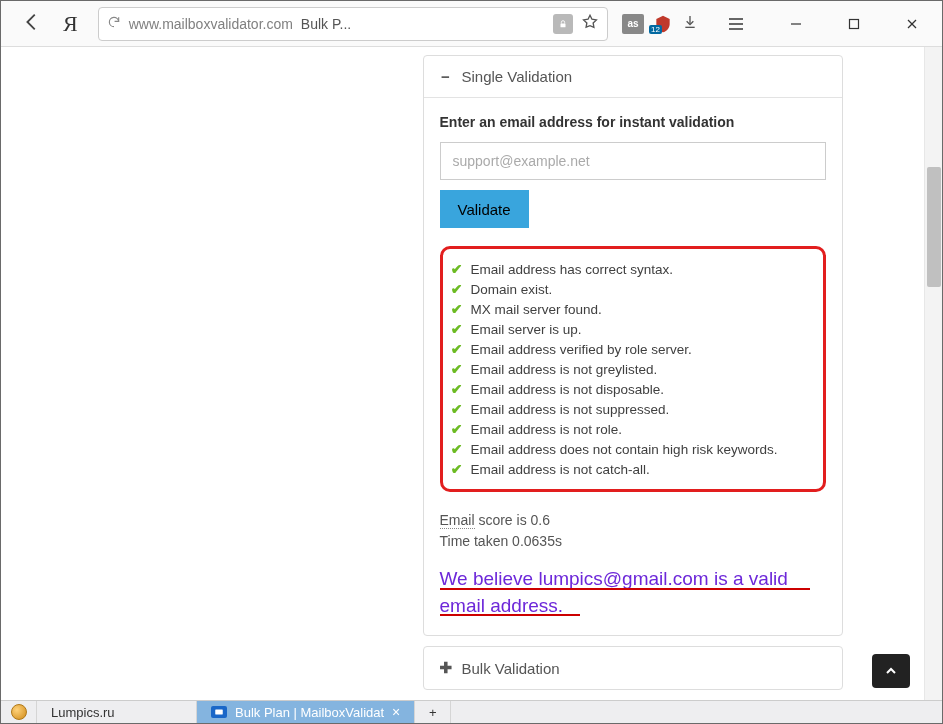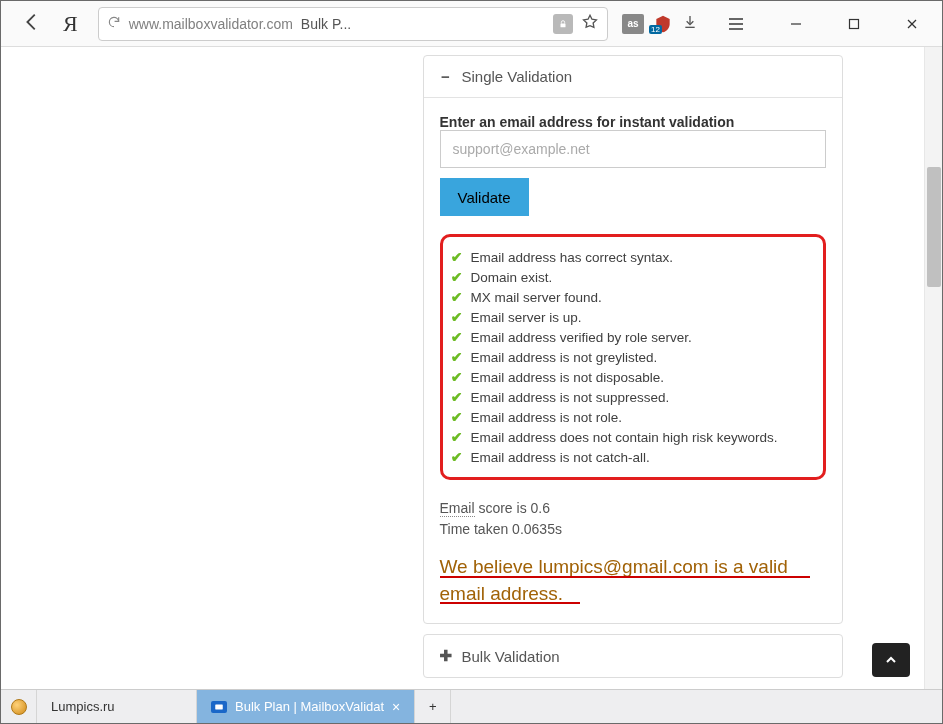--- a/index.html
+++ b/index.html
@@ -32,31 +32,31 @@
   
   .content { flex: 1; display: flex; background: #fff; position: relative; }
   .page { flex: 1; display: flex; justify-content: center; padding-top: 8px; }
   .scrollgutter { width: 18px; background: #f3f3f3; border-left: 1px solid #e7e7e7; display: flex; flex-direction: column; }
   .scrollthumb { width: 14px; margin: 0 auto; height: 120px; background: #c0c0c0; border-radius: 2px; margin-top: 120px; }
   .panel-wrap { width: 420px; margin-left: 340px; }
   .panel { border: 1px solid #ddd; border-radius: 4px; margin-bottom: 10px; background: #fff; }
   .panel-head { padding: 12px 16px; border-bottom: 1px solid #e3e3e3; color: #555; font-size: 15px; display: flex; align-items: center; gap: 10px; }
   .panel-head .pm { font-weight: bold; font-size: 15px; color: #555; width: 12px; text-align: center; }
   .panel-body { padding: 16px; }
-  .instr { font-weight: bold; color: #333; font-size: 14px; }
+  .instr { font-weight: bold; color: #333; font-size: 14px; margin-bottom: 12px; }
   .email-input { width: 100%; height: 38px; border: 1px solid #ccc; padding: 0 12px; font-size: 14px; color: #333; margin-bottom: 10px; }
   .email-input::placeholder { color: #aaa; }
   .btn-validate { background: #39a5dd; color: #000000; border: none; height: 38px; padding: 0 18px; font-size: 15px; cursor: pointer; }
   .results-box { margin-top: 18px; border: 3px solid #e21e1e; border-radius: 10px; padding: 10px 8px 10px 6px; }
   .res-row { display: flex; align-items: center; gap: 6px; padding: 2px 0; }
   .res-row .chk { color: #6cbb23; font-weight: bold; font-size: 14px; width: 16px; display: flex; justify-content: center; }
   .res-row .txt { color: #404040; font-size: 13.5px; }
   .meta { margin-top: 18px; color: #555; font-size: 14px; line-height: 1.5; }
   .meta-u { border-bottom: 1px dotted #888; }
-  .verdict { margin-top: 14px; color: #a16207; font-size: 19px; line-height: 1.4; position: relative; }
+  .verdict { margin-top: 14px; color: #6d28d9; font-size: 19px; line-height: 1.4; position: relative; }
   .verdict .u1 { position: absolute; height: 2px; background: #c00; width: 370px; top: 22px; left: 0; }
   .verdict .u2 { position: absolute; height: 2px; background: #c00; width: 140px; top: 48px; left: 0; }
   .goup { position: absolute; right: 32px; bottom: 12px; width: 38px; height: 34px; background: #222; border-radius: 4px; display: flex; align-items: center; justify-content: center; }
   .goup svg { width: 16px; height: 16px; }
   
   .taskbar { height: 34px; background: #eeeef0; border-top: 1px solid #ccc; display: flex; align-items: stretch; }
   .task { display: flex; align-items: center; padding: 0 14px; gap: 8px; font-size: 13px; color: #333; min-width: 160px; max-width: 220px; border-right: 1px solid #d5d5d5; }
   .task.start { min-width: 36px; max-width: 36px; justify-content: center; padding: 0; }
   .task.start .orb { width: 16px; height: 16px; border-radius: 50%; background: radial-gradient(circle at 35% 35%, #ffd27a, #d08a18); border: 1px solid #b07816; }
   .task.active { background: #84b4df; color: #fff; }

